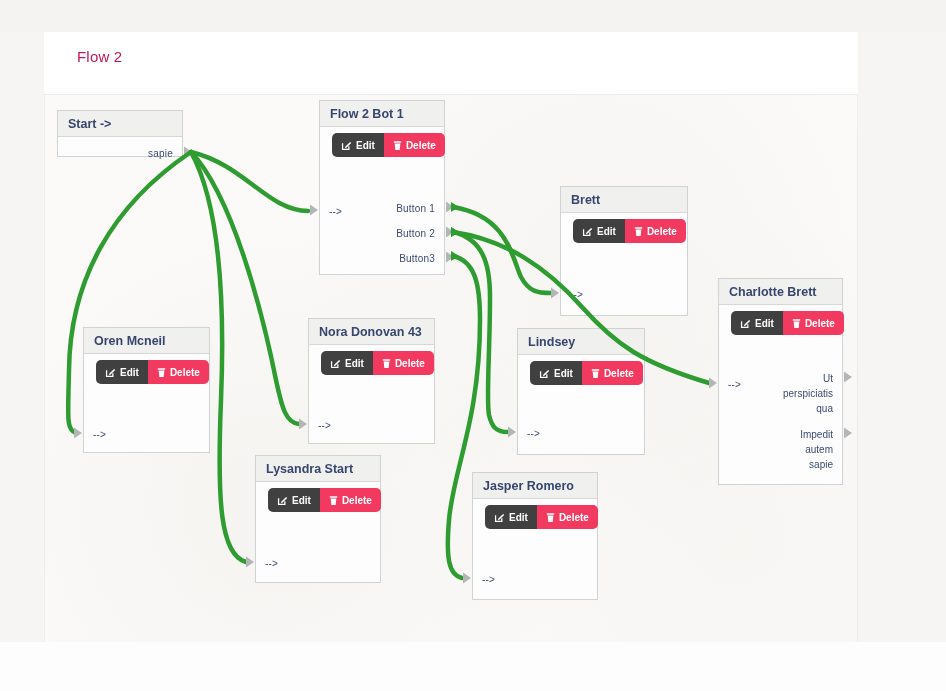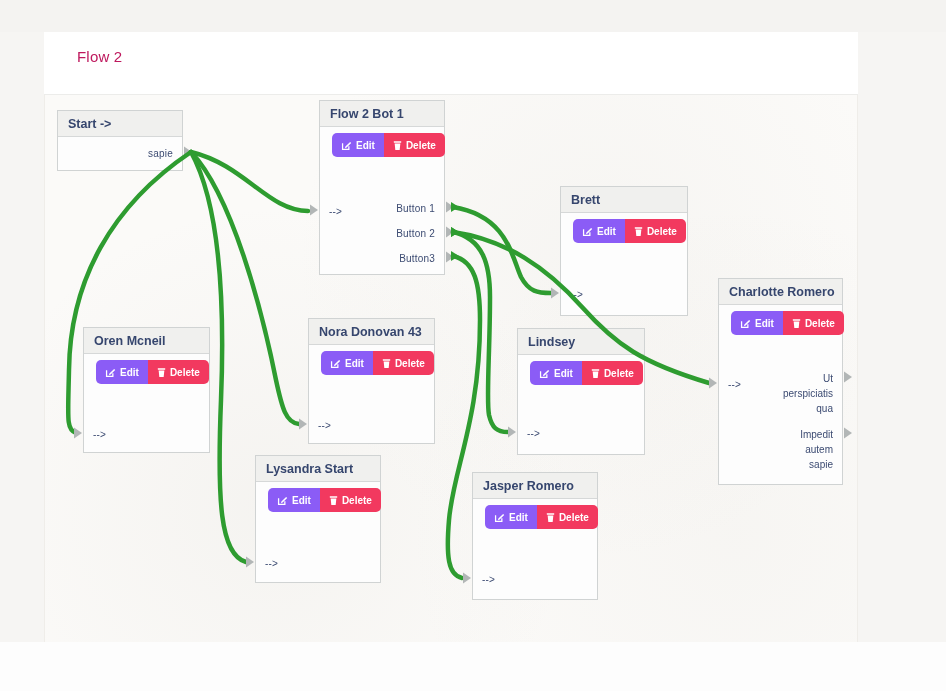--- a/index.html
+++ b/index.html
@@ -41,21 +41,21 @@
     height:26px;background:#f0f0ee;border-bottom:1px solid #d6d8d8;
     display:flex;align-items:center;padding:0 10px;box-sizing:border-box;
   }
   .node-title{font-size:12.5px;font-weight:700;color:#36466e;white-space:nowrap;}
   .btn-row{display:flex;gap:0;margin:6px 0 0 12px;}
   .btn{
     display:inline-flex;align-items:center;gap:4px;border:none;cursor:pointer;
     height:24px;padding:0 9px;font-family:inherit;
     font-size:10px;font-weight:700;color:#ffffff;
   }
-  .btn.edit{background:#8b5cf6;border-radius:5px 0 0 5px;}
+  .btn.edit{background:#404040;border-radius:5px 0 0 5px;}
   .btn.del{background:#f2395f;border-radius:0 5px 5px 0;}
   .btn svg{display:block;}
   .io-row{position:absolute;height:18px;display:flex;align-items:center;}
   .io-in{left:9px;}
   .io-out{right:9px;justify-content:flex-end;}
   .io-label{font-size:10px;color:#3c4b72;white-space:nowrap;letter-spacing:.2px;}
   .out-block{
     position:absolute;right:9px;text-align:right;width:76px;
     font-size:10px;line-height:15px;color:#3c4b72;white-space:pre-line;
   }
@@ -68,21 +68,21 @@
 <div class="stage">
   <div class="top-strip"></div>
   <div class="side-strip left"></div>
   <div class="side-strip right"></div>
   <div class="header-band">
     <h1>Flow 2</h1>
   </div>
   <div class="canvas" id="canvas"></div>
   <div class="bottom-strip"></div>
   <div id="node-layer">
-      <div class="node" style="left: 57px; top: 110px; width: 126px; height: 61px;">
+      <div class="node" style="left: 57px; top: 110px; width: 126px; height: 47px;">
         <div class="node-header">
           <span class="node-title">Start -&gt;</span>
         </div>
         <div class="io-row io-out" style="top: 33px; left: 40px; right: 9px;">
           <span class="io-label">sapie</span>
         </div>
       </div>
       <div class="node" style="left: 319px; top: 100px; width: 126px; height: 175px;">
         <div class="node-header">
           <span class="node-title">Flow 2 Bot 1</span>
@@ -135,21 +135,21 @@
             </svg>
             <span>Delete</span>
           </button>
         </div>
         <div class="io-row io-in" style="top: 98px;">
           <span class="io-label">--&gt;</span>
         </div>
       </div>
       <div class="node" style="left: 718px; top: 278px; width: 125px; height: 207px;">
         <div class="node-header">
-          <span class="node-title">Charlotte Romero</span>
+          <span class="node-title">Charlotte Brett</span>
         </div>
         <div class="btn-row">
           <button class="btn edit">
             <svg width="11" height="11" viewBox="0 0 14 14">
               <path d="M2 4v8h8V8" fill="none" stroke="#fff" stroke-width="1.6"></path>
               <path d="M5.6 8.4 11.6 2.4 13 3.8 7.2 9.7 5 10.4z" fill="#fff"></path>
             </svg>
             <span>Edit</span>
           </button>
           <button class="btn del">

